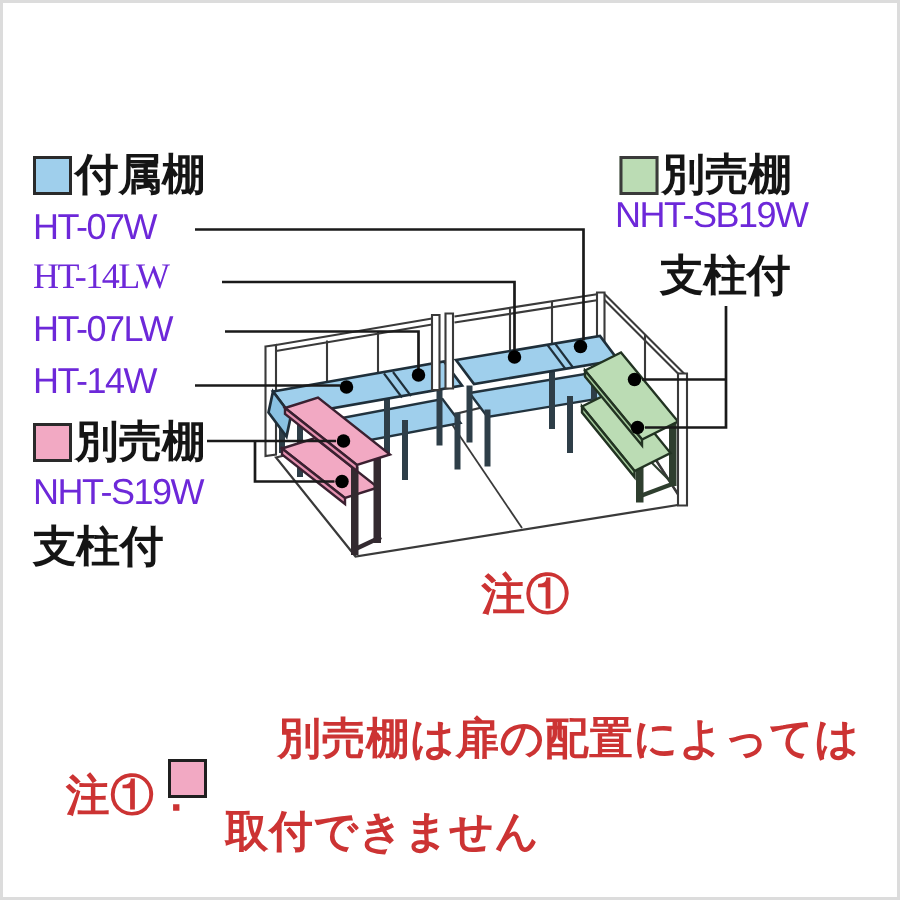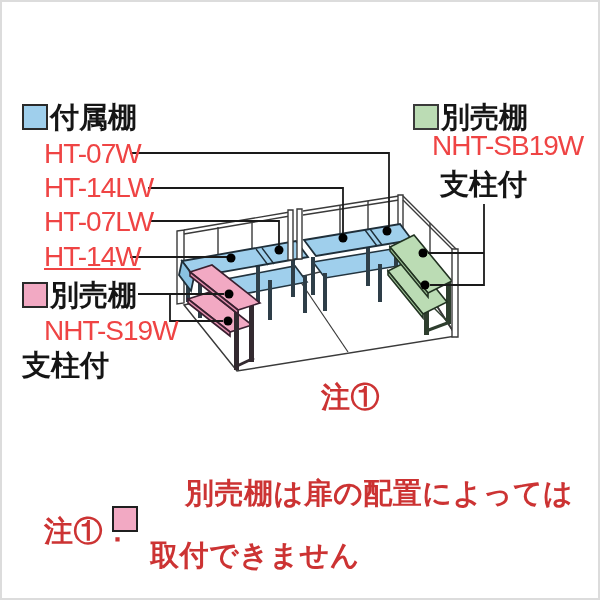--- a/index.html
+++ b/index.html
@@ -2,21 +2,21 @@
 <html><head>
 <meta charset="utf-8">
 <style>
   html,body{margin:0;padding:0;background:#fff;}
   body{width:600px;height:600px;position:relative;overflow:hidden;
        font-family:"Liberation Sans",sans-serif;color:#111;}
   .frame{position:absolute;left:0;top:0;width:596px;height:596px;
          border:2px solid #dcdcdc;pointer-events:none;}
   .abs{position:absolute;white-space:nowrap;line-height:1.05;}
   .jp{font-size:29px;font-weight:600;letter-spacing:0px;color:#151515;}
-  .model{font-size:28px;font-weight:500;letter-spacing:-1px;color:#ef4444;margin-left:22px;}
+  .model{font-size:24px;font-weight:500;letter-spacing:-1px;color:#6d28d9;}
   .swatch{position:absolute;width:26px;height:26px;border:2px solid #2a2a2a;box-sizing:border-box;}
   .sw-blue{background:#9FCFEC;}
   .sw-green{background:#BBDCB4;border-color:#3a3a3a;}
   .sw-pink{background:#F2A9C3;}
   .red{color:#CC3333;}
   .note{font-size:29px;font-weight:600;letter-spacing:0.5px;}
   svg{position:absolute;left:0;top:0;}
 </style>
 </head>
 <body>
@@ -117,23 +117,23 @@
     <circle cx="229" cy="294" r="4.5"></circle>
       <circle cx="228" cy="321" r="4.5"></circle>
     <circle cx="423" cy="253" r="4.5"></circle>
       <circle cx="425" cy="285" r="4.5"></circle>
   </g>
 </svg>
 
 <div class="swatch sw-blue abs" style="left:22px;top:104px;"></div>
 <div class="abs jp" style="left:50px;top:102px;text-align:right;">付属棚</div>
 <div class="abs model" style="left:22px;top:139px;">HT-07W</div>
-<div class="abs model" style="left:22px;top:173px;">HT-14LW</div>
+<div class="abs model" style="left:22px;top:173px;font-family:Liberation Serif, serif;">HT-14LW</div>
 <div class="abs model" style="left:22px;top:207px;">HT-07LW</div>
-<div class="abs model" style="left:22px;top:242px;text-decoration:underline;">HT-14W</div>
+<div class="abs model" style="left:22px;top:242px;">HT-14W</div>
 
 <div class="swatch sw-green abs" style="left:413px;top:104px;"></div>
 <div class="abs jp" style="left:441px;top:102px;">別売棚</div>
 <div class="abs model" style="left:410px;top:131px;">NHT-SB19W</div>
 <div class="abs jp" style="left:440px;top:169px;">支柱付</div>
 
 <div class="swatch sw-pink abs" style="left:22px;top:282px;"></div>
 <div class="abs jp" style="left:50px;top:280px;">別売棚</div>
 <div class="abs model" style="left:22px;top:316px;">NHT-S19W</div>
 <div class="abs jp" style="left:22px;top:350px;">支柱付</div>

